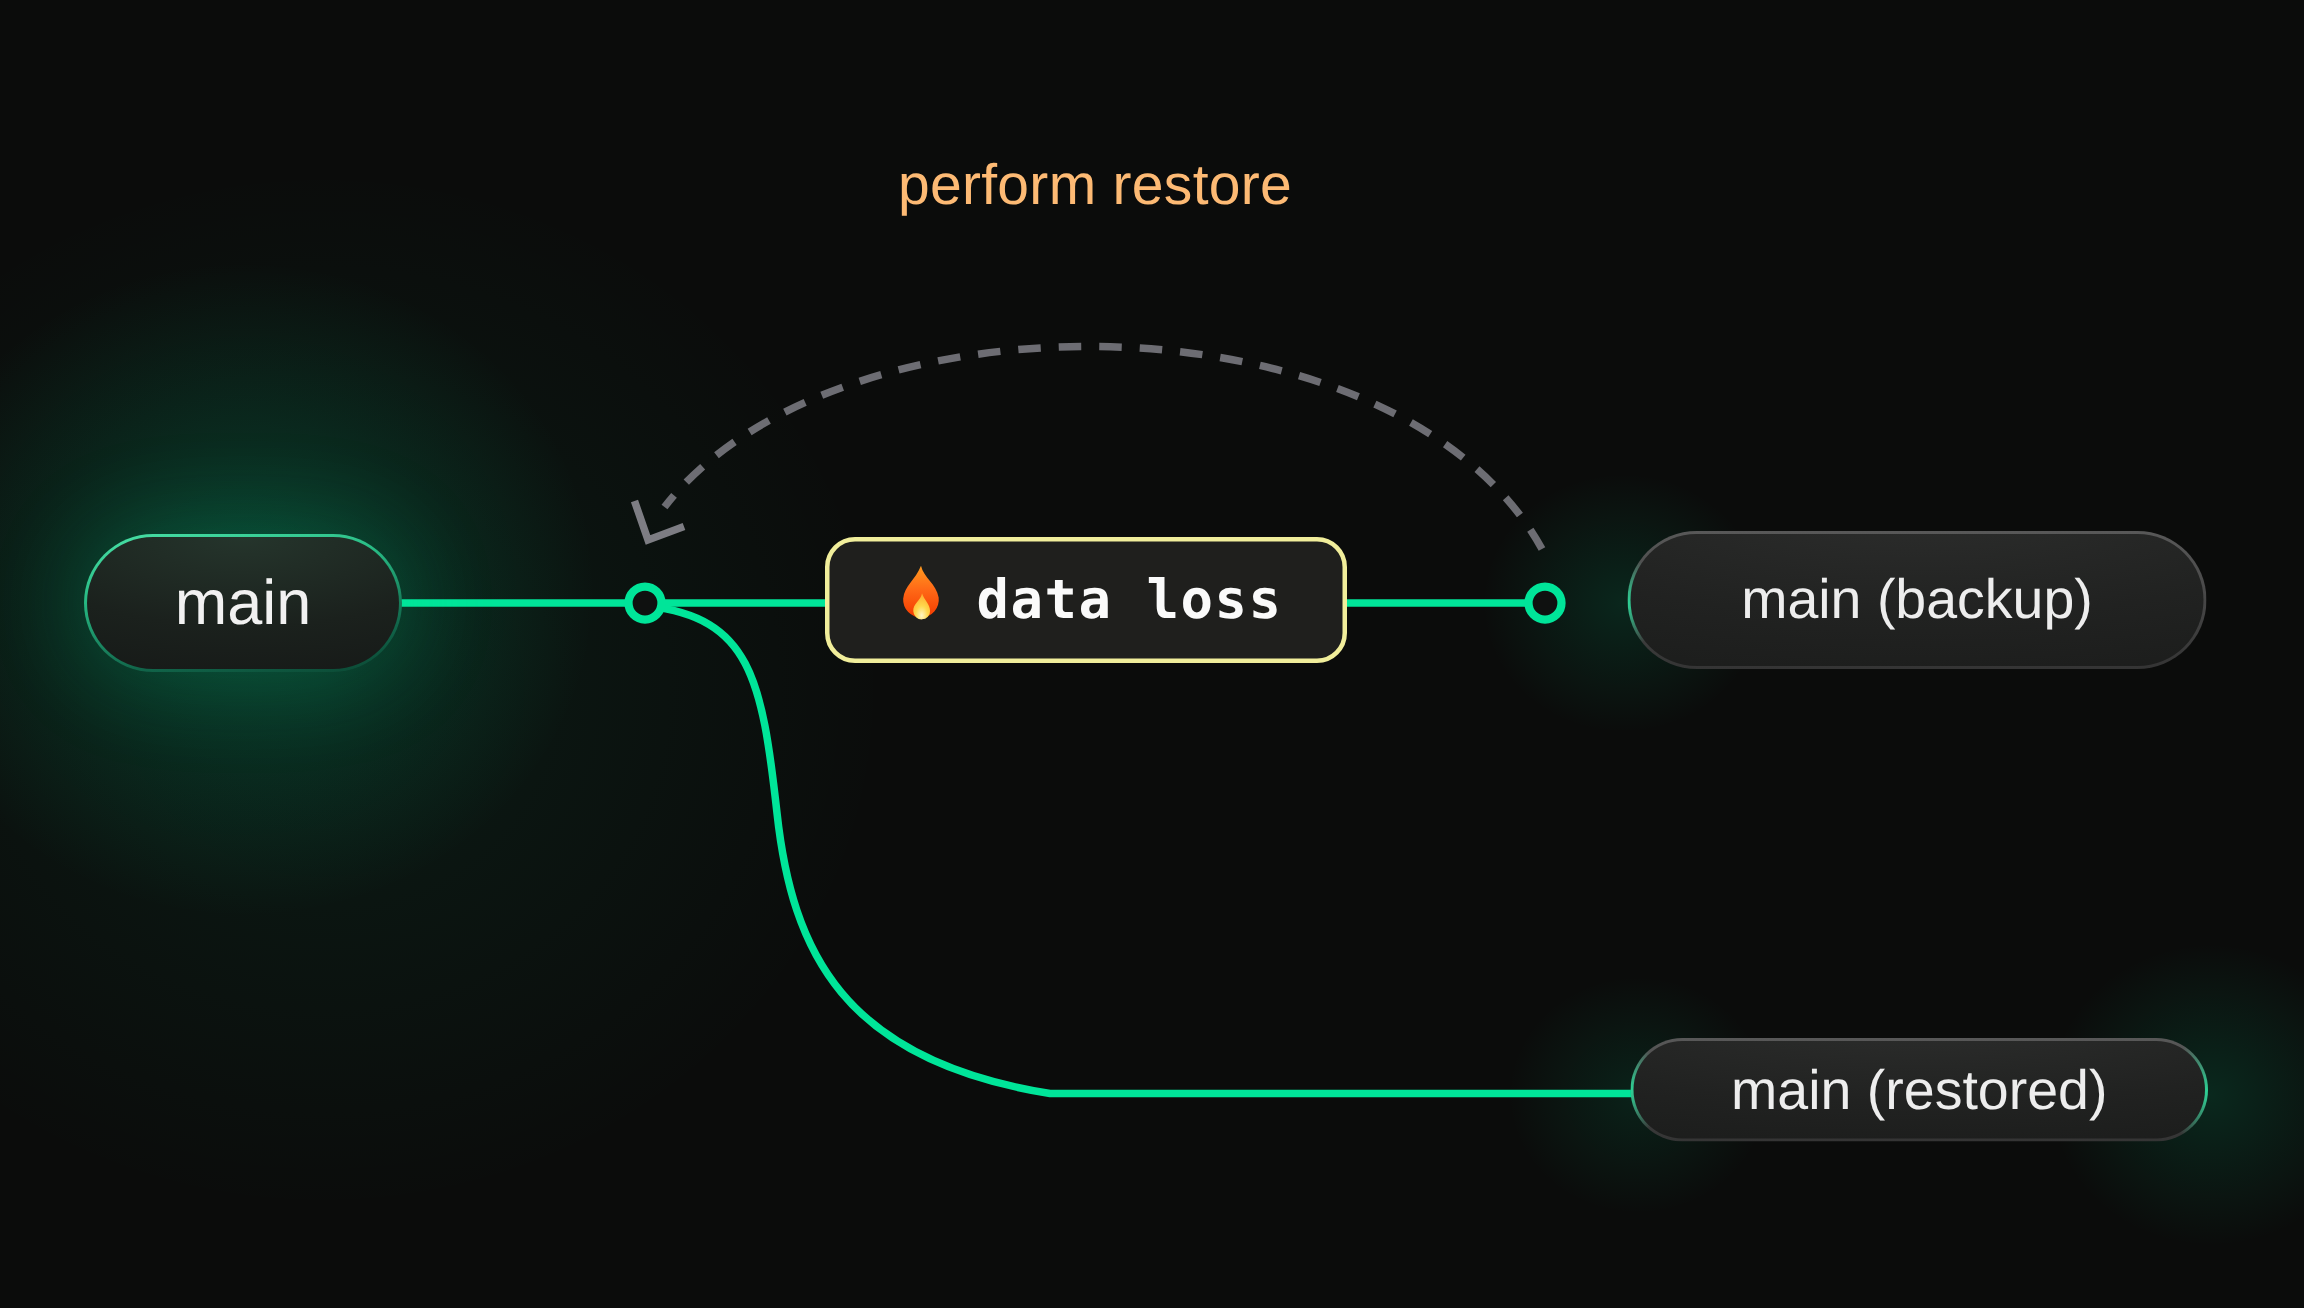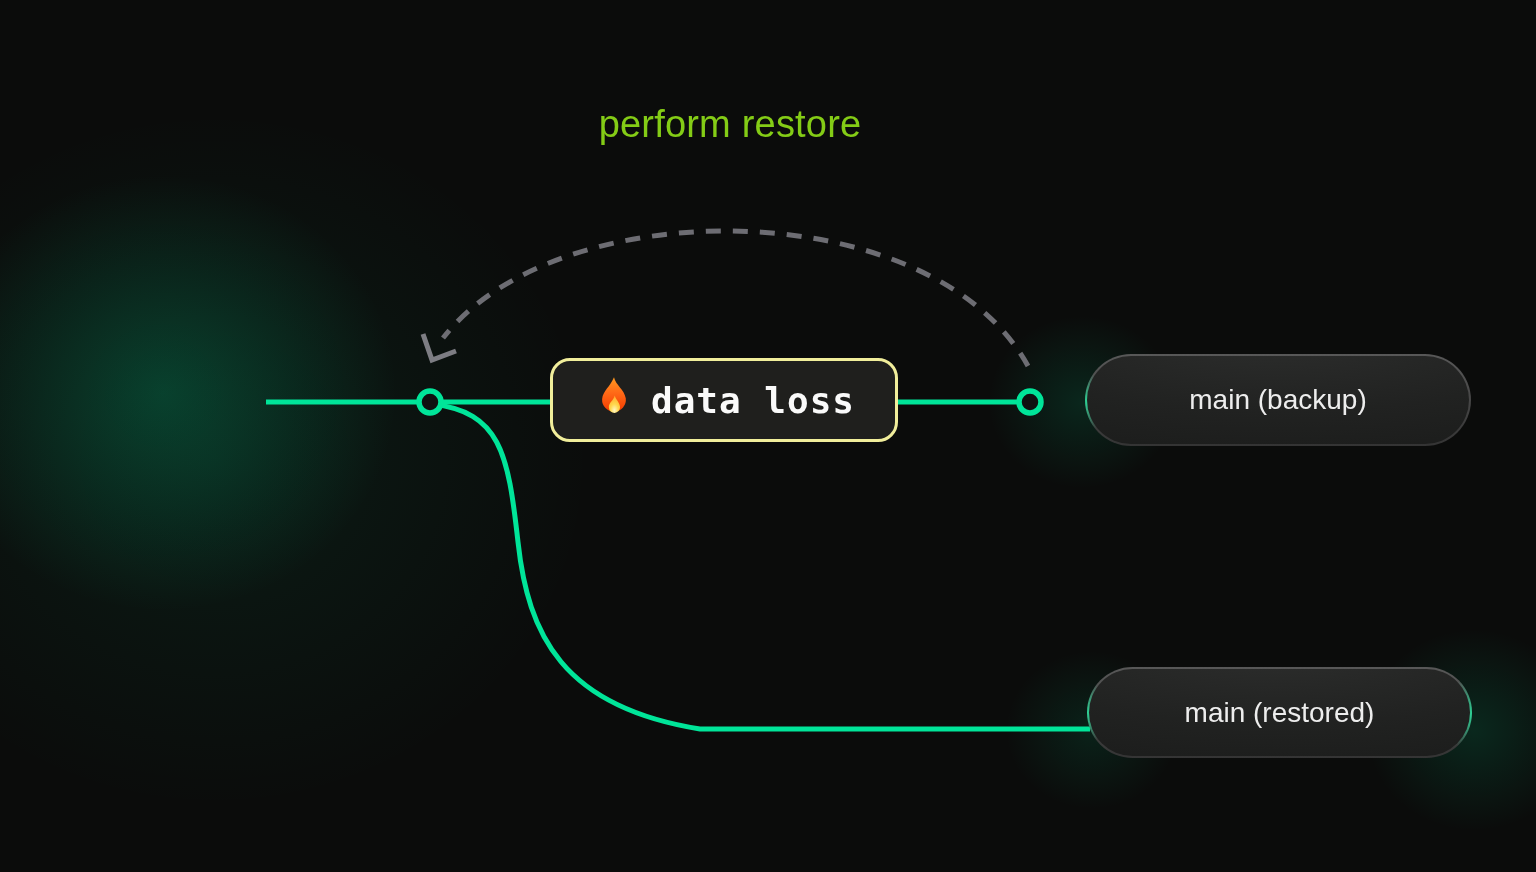--- a/index.html
+++ b/index.html
@@ -35,21 +35,21 @@
 
   
   .caption {
     position: absolute;
     left: 427px;
     top: 101px;
     width: 606px;
     text-align: center;
     font-size: 38px;
     line-height: 47px;
-    color: #84cc16;
+    color: #fdba74;
     letter-spacing: 0.2px;
   }
 
   
   .pill {
     position: absolute;
     border-radius: 999px;
     padding: 2px;
     box-sizing: border-box;
   }
@@ -70,31 +70,31 @@
   }
   .pill-main .pill-inner {
     background: radial-gradient(150% 135% at 50% 0%, #25352c 0%, #1b211d 50%, #141615 100%);
     font-size: 42px;
   }
   .pill-gray {
     background: linear-gradient(180deg, #585858 0%, #454545 55%, #343434 100%);
   }
   .pill-gray .pill-inner {
     background: radial-gradient(140% 160% at 50% -25%, #2d2e2d 0%, #212221 55%, #1a1b1a 100%);
-    font-size: 28px;
+    font-size: 37px;
     color: #ededed;
   }
   .pill-backup {
     left: 1085px; top: 354px; width: 386px; height: 92px;
     background-image:
       radial-gradient(30px 40px at 0% 52%, rgba(45,219,155,0.95), rgba(45,219,155,0) 75%),
       linear-gradient(180deg, #585858 0%, #454545 55%, #343434 100%);
   }
   .pill-restored {
-    left: 1087px; top: 667px; width: 385px; height: 91px;
+    left: 1087px; top: 692px; width: 385px; height: 69px;
     background-image:
       radial-gradient(28px 42px at 0% 50%, rgba(45,219,155,0.95), rgba(45,219,155,0) 75%),
       radial-gradient(34px 52px at 100% 52%, rgba(45,219,155,0.95), rgba(45,219,155,0) 75%),
       linear-gradient(180deg, #585858 0%, #454545 55%, #343434 100%);
     text-align: right;
   }
 
   
   .event-box {
     position: absolute;
@@ -139,20 +139,23 @@
     <path d="M 432 404 C 500 412 508 452 518 542 C 528 634 562 707 700 729 L 1090 729" fill="none" stroke="#00e599" stroke-width="5"></path>
 
     <circle cx="430" cy="402" r="11" fill="#0f1110" stroke="#00e599" stroke-width="5.5"></circle>
     <circle cx="1030" cy="402" r="11" fill="#0f1110" stroke="#00e599" stroke-width="5.5"></circle>
   </svg>
 
   <div class="caption">
     <div>perform restore</div>
   </div>
 
+  <div class="pill pill-main">
+    <div class="pill-inner">main</div>
+  </div>
 
   <div class="event-box">
     <svg class="fire" viewBox="0 0 36 42">
       <defs>
         <linearGradient id="flameOuter" x1="0" y1="0" x2="0" y2="1">
           <stop offset="0" stop-color="#ff9a1f"></stop>
           <stop offset="0.45" stop-color="#ff6a17"></stop>
           <stop offset="1" stop-color="#f43b00"></stop>
         </linearGradient>
         <radialGradient id="flameCore" cx="0.5" cy="0.85" r="0.8">

